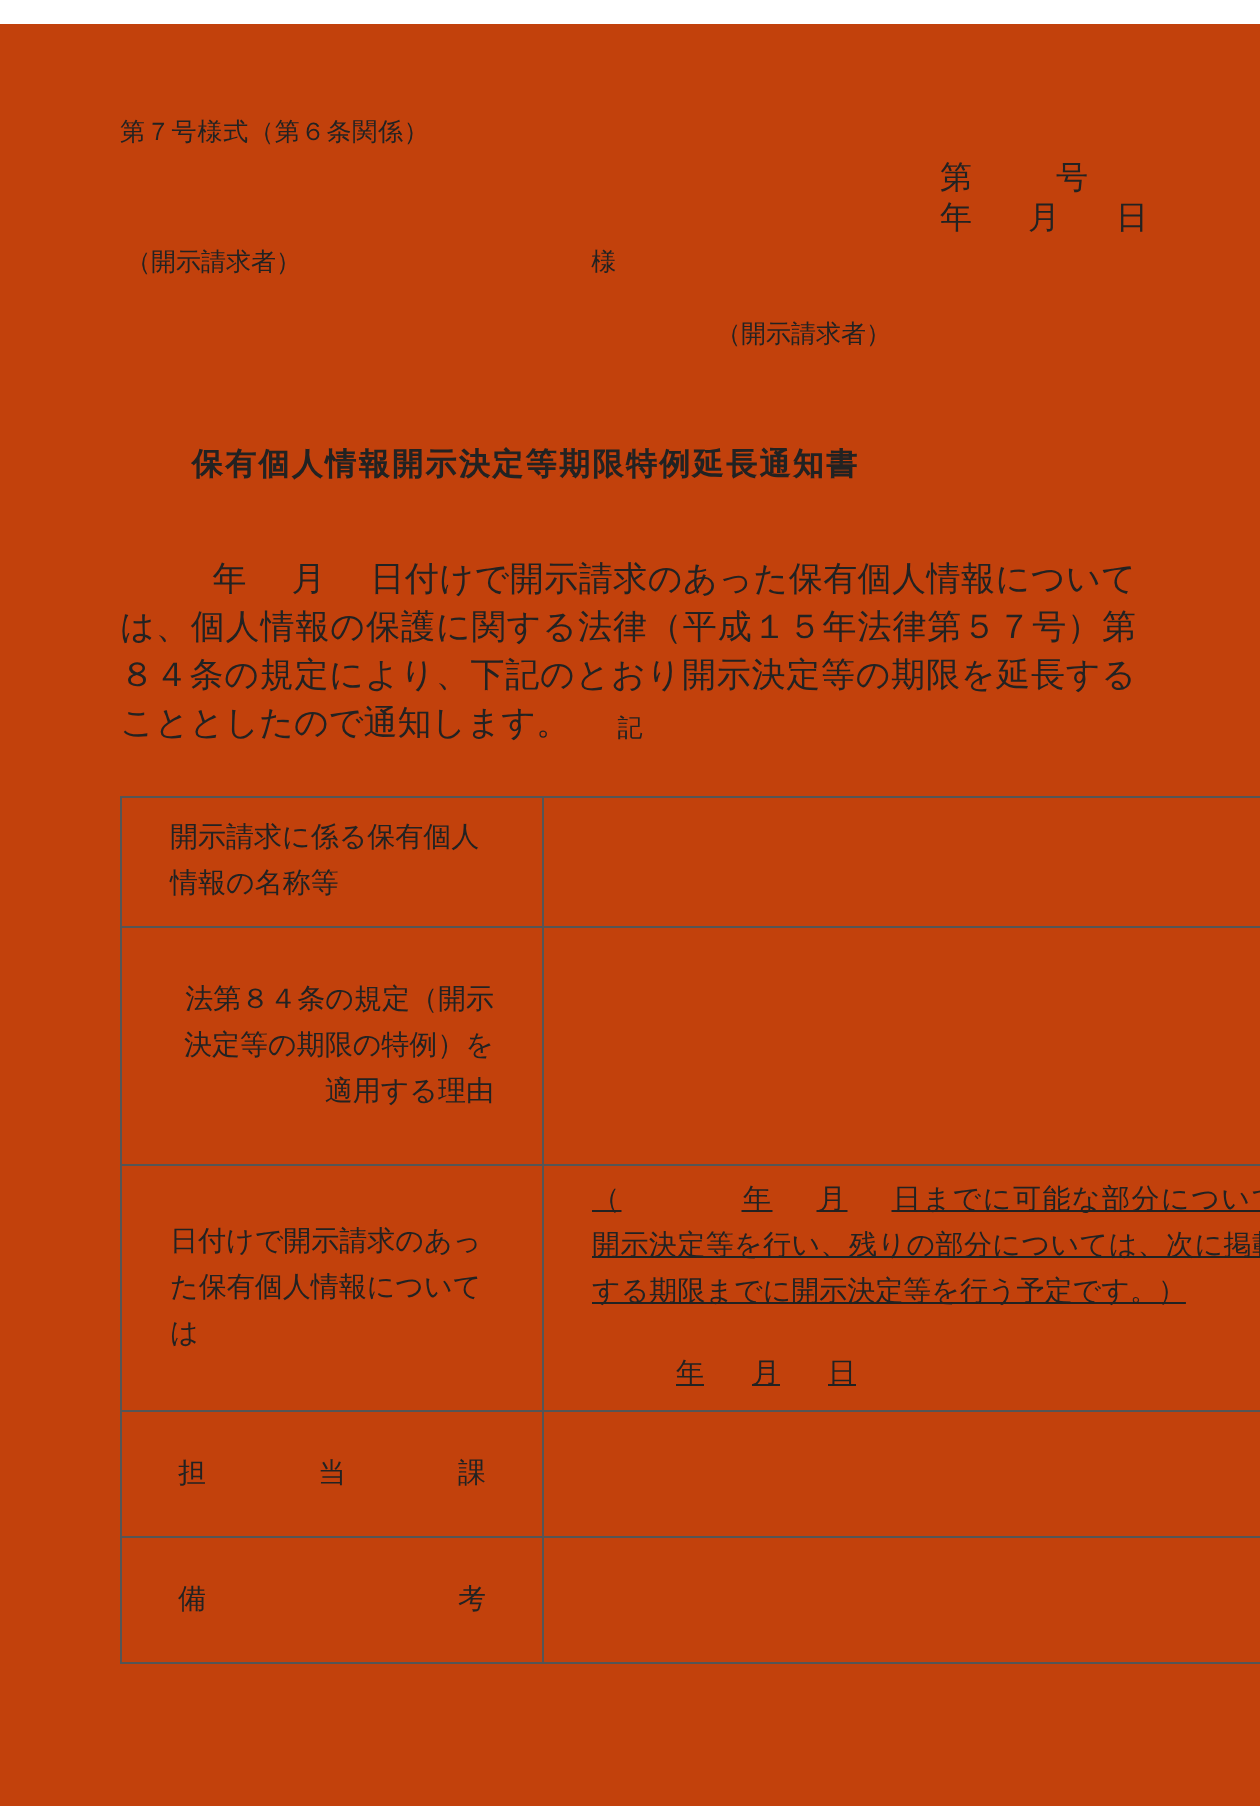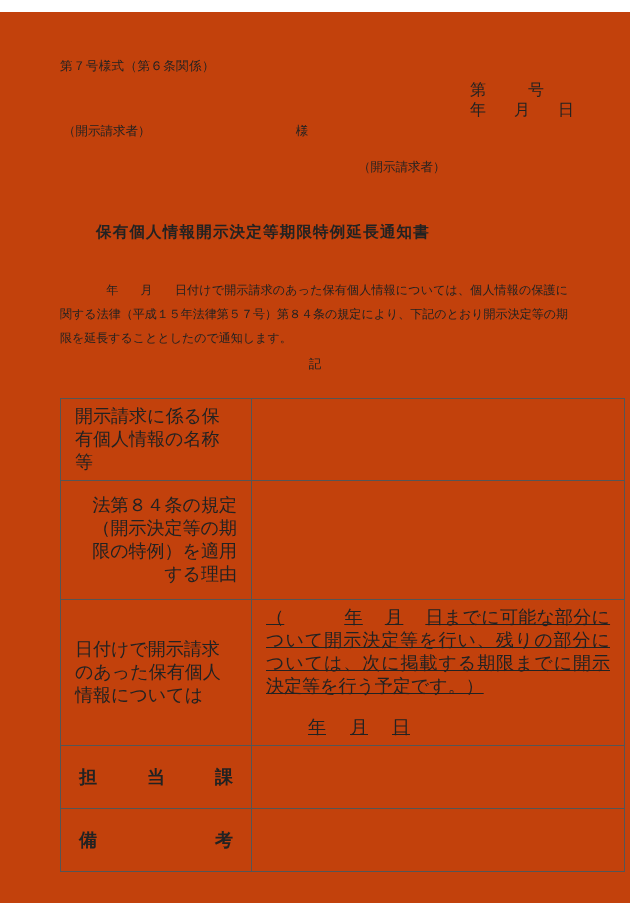--- a/index.html
+++ b/index.html
@@ -69,21 +69,21 @@
     font-weight: bold;
     letter-spacing: 1.2px;
     white-space: nowrap;
   }
 
   
   .body-text {
     position: absolute;
     left: 60px; top: 266px;
     width: 508px;
-    font-size: 12px;
+    font-size: 17px;
     line-height: 24px;
     text-align: justify;
     text-justify: inter-character;
   }
   .body-text .indent { display: inline-block; width: 46px; }
   .body-text .gap-s  { display: inline-block; width: 22px; }
 
   .kigo {
     position: absolute;
     left: 0; top: 344px;
@@ -95,40 +95,39 @@
   
   .form-table {
     position: absolute;
     left: 60px; top: 386px;
     width: 506px;
     border-collapse: collapse;
     table-layout: fixed;
   }
   .form-table td {
     border: 1px solid #555555;
-    font-size: 18px;
+    font-size: 14px;
     line-height: 23px;
     vertical-align: middle;
-    padding: 6px 14px;
+    padding: 6px 24px;
   }
   .col-label { width: 162px; }
   .col-value { width: 344px; text-decoration: underline; }
 
   .r1 td { height: 52px; }
   .r2 td { height: 106px; text-align: right; }
   .r3 td { height: 110px; }
   .r4 td { height: 50px; }
   .r5 td { height: 50px; }
 
   .label-spread {
     display: block;
     text-align: justify;
     text-align-last: justify;
     padding: 0 4px;
-    font-weight: bold;
   }
   .cell-note {
     display: block;
     text-align: justify;
     text-justify: inter-character;
     line-height: 23px;
   }
   .cell-note .lead { display: inline-block; width: 60px; }
   .cell-note .gap-s { display: inline-block; width: 22px; }
   .cell-date {

